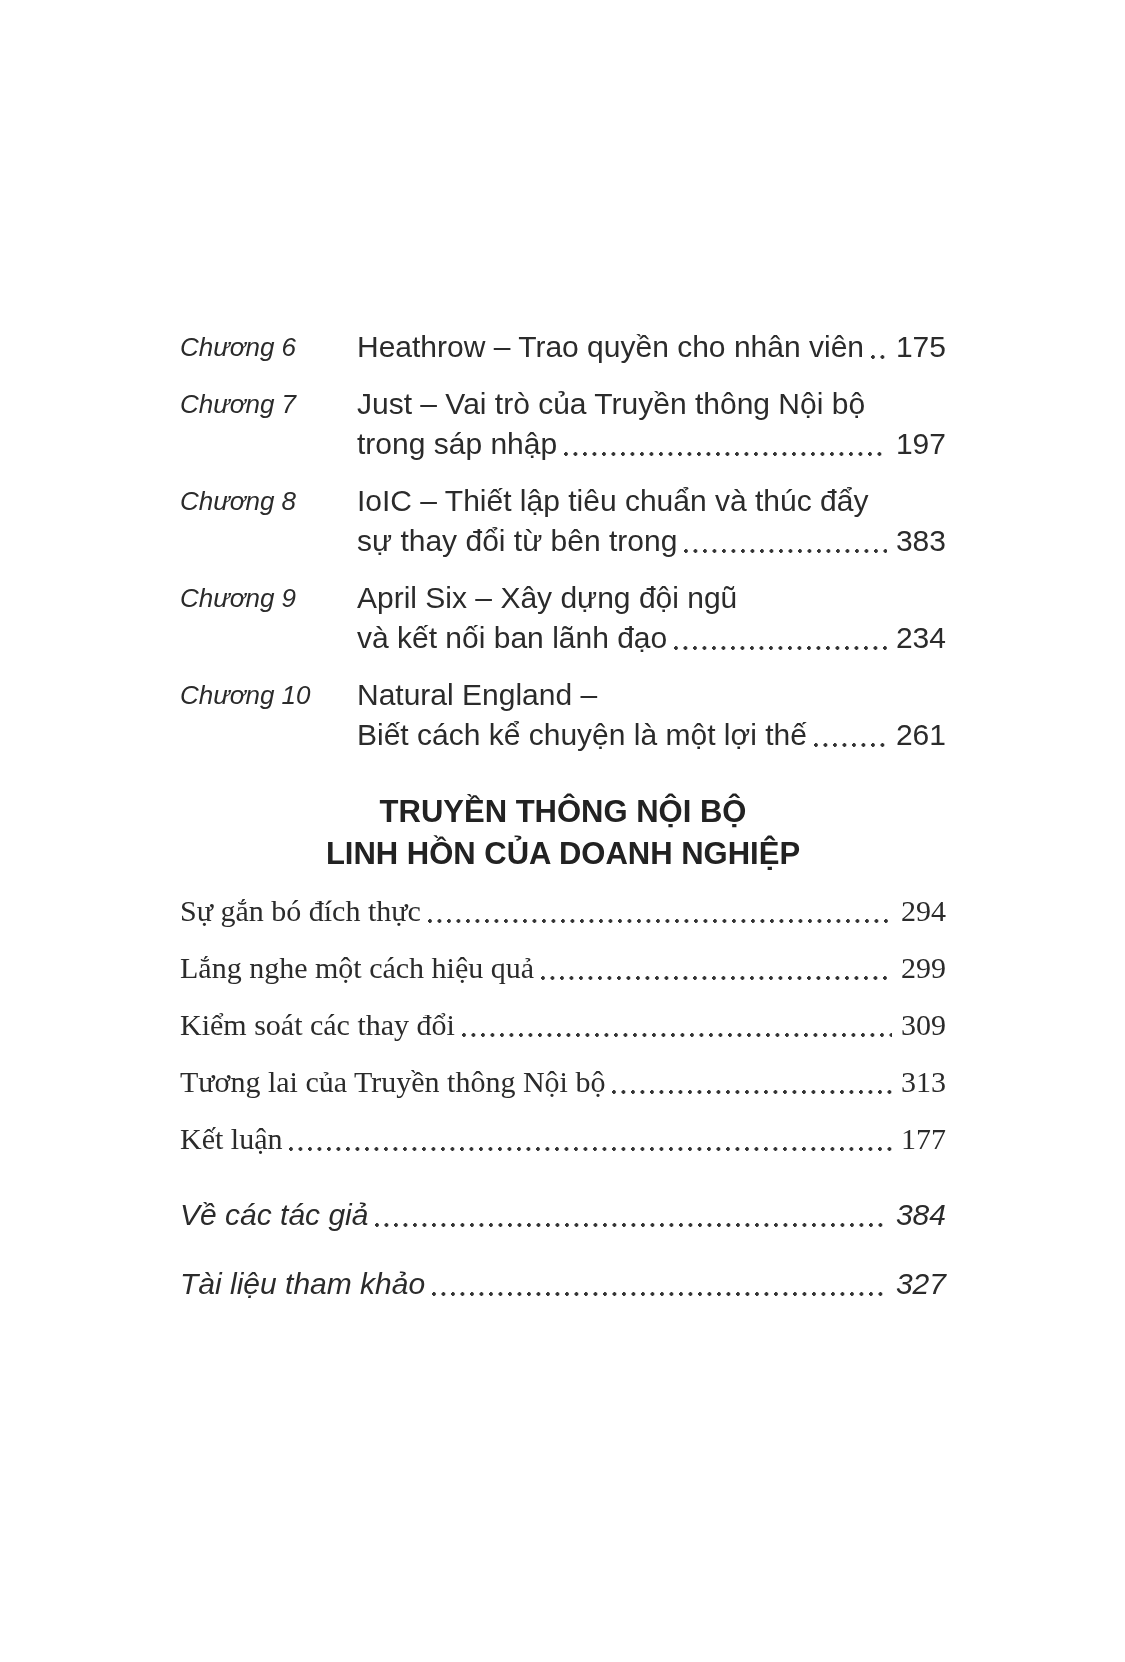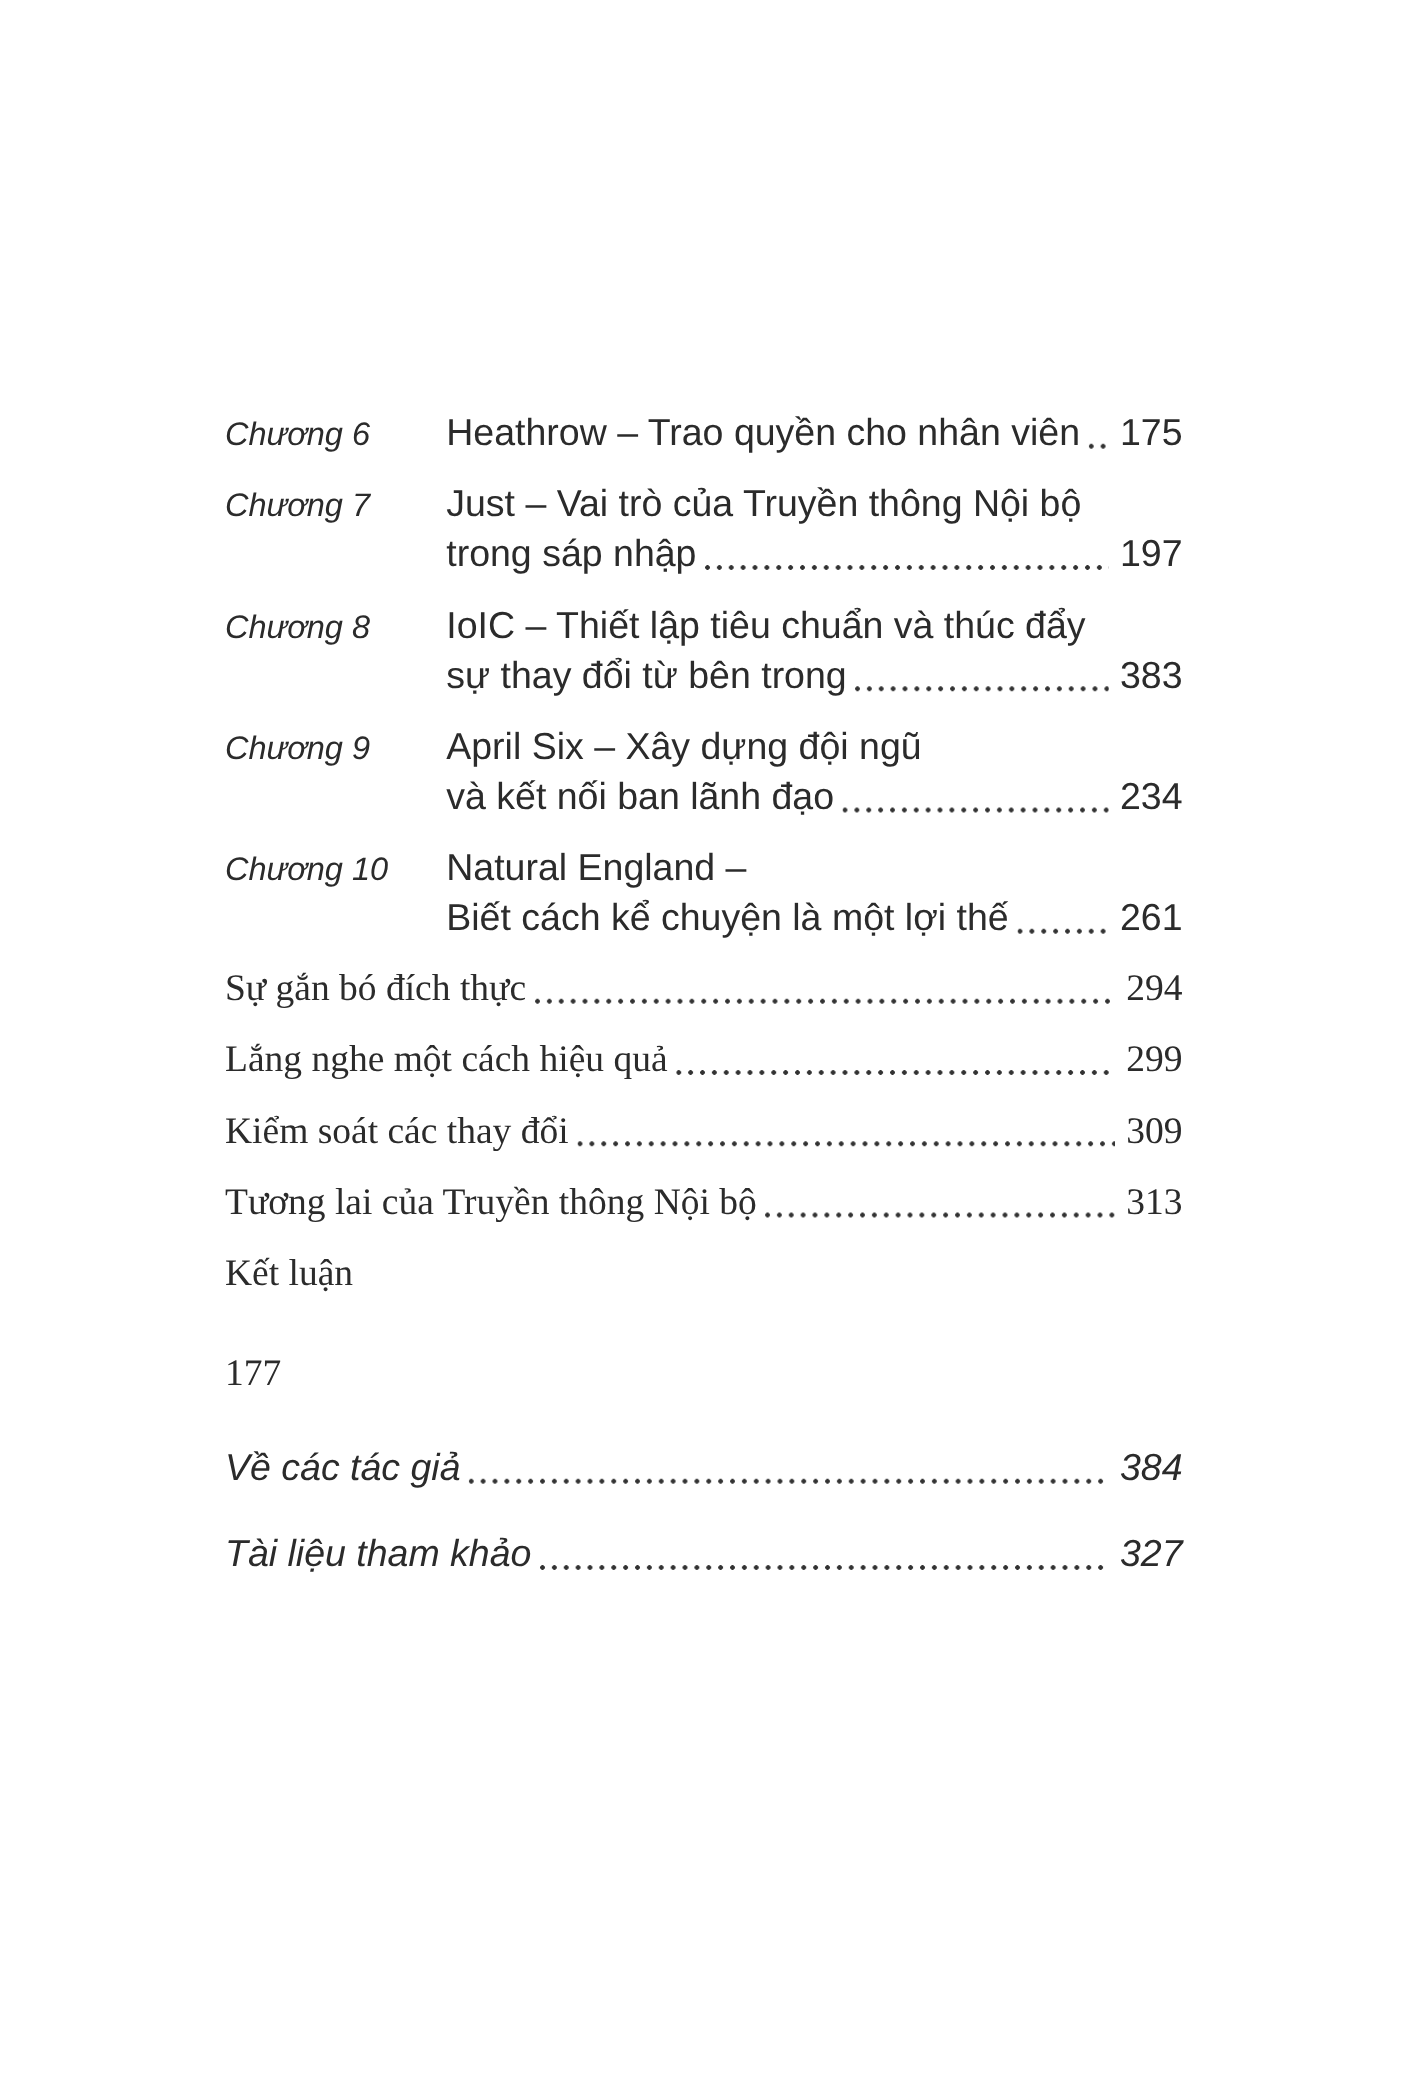--- a/index.html
+++ b/index.html
@@ -10,21 +10,21 @@
     font-family:"Liberation Sans","DejaVu Sans",sans-serif;
     color:#2b2b2b;
     overflow:hidden;
   }
   .content {
     position:absolute;
     left:180px; top:327px; width:766px;
   }
   .line {
     display:flex;
-    align-items:flex-start;
+    align-items:center;
     line-height:40px;
     font-size:30px;
     white-space:nowrap;
   }
   .ch-entry { display:flex; margin-bottom:17px; }
   .ch-entry:last-child { margin-bottom:0; }
   .ch-label {
     flex:0 0 177px;
     font-style:italic;
     font-size:26px;
@@ -44,21 +44,21 @@
   .sec-header {
     margin-top:36px;
     text-align:center;
     font-weight:bold;
     font-size:31px;
     line-height:42px;
     color:#222222;
   }
   .items { margin-top:16px;font-family:Liberation Serif, serif; }
   .items .line { margin-bottom:17px; }
-  .items .line:last-child { margin-bottom:0;flex-direction:column; }
+  .items .line:last-child { margin-bottom:0; }
   .back { margin-top:36px; }
   .back .line { margin-bottom:29px; font-style:italic; }
   .back .line:last-child { margin-bottom:0; }
 </style>
 </head>
 <body>
 
 <div class="page">
   <div class="content">
 
@@ -126,20 +126,24 @@
           <div class="line">
             <span>Biết cách kể chuyện là một lợi thế</span>
             <span class="leader"></span>
             <span class="pagenum">261</span>
           </div>
         </div>
       </div>
 
     </div>
 
+    <div class="sec-header">
+      <div>TRUYỀN THÔNG NỘI BỘ</div>
+      <div>LINH HỒN CỦA DOANH NGHIỆP</div>
+    </div>
 
     <div class="items">
       <div class="line">
         <span>Sự gắn bó đích thực</span>
         <span class="leader"></span>
         <span class="pagenum">294</span>
       </div>
       <div class="line">
         <span>Lắng nghe một cách hiệu quả</span>
         <span class="leader"></span>

